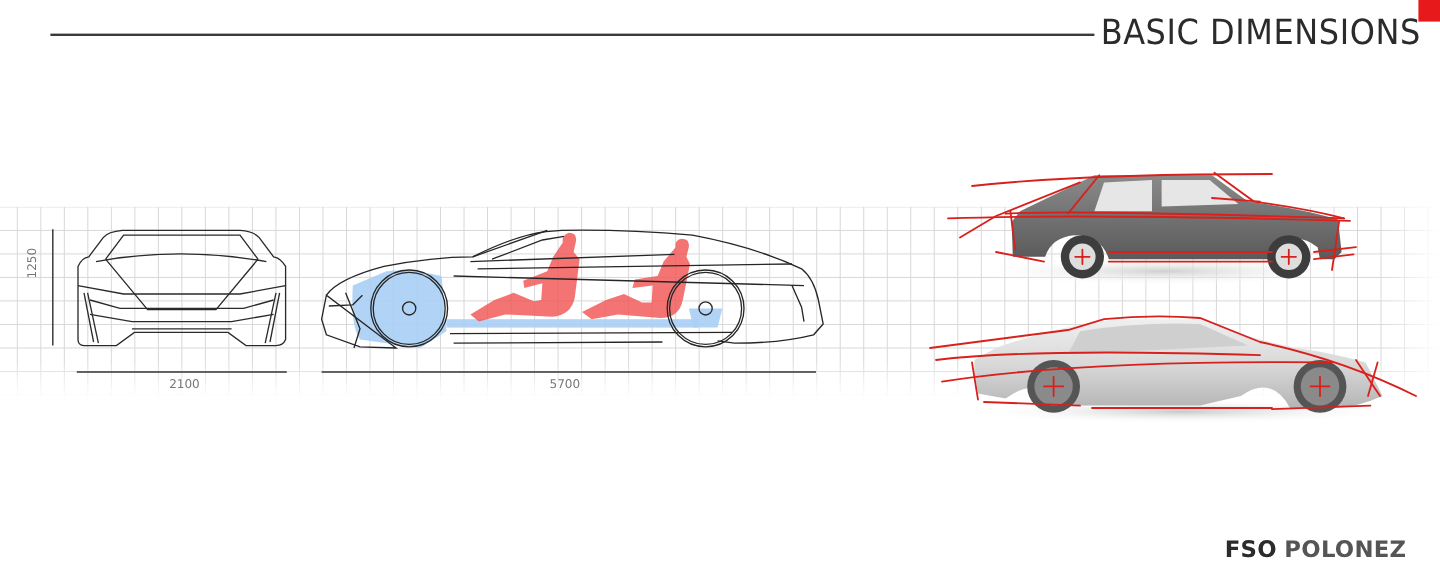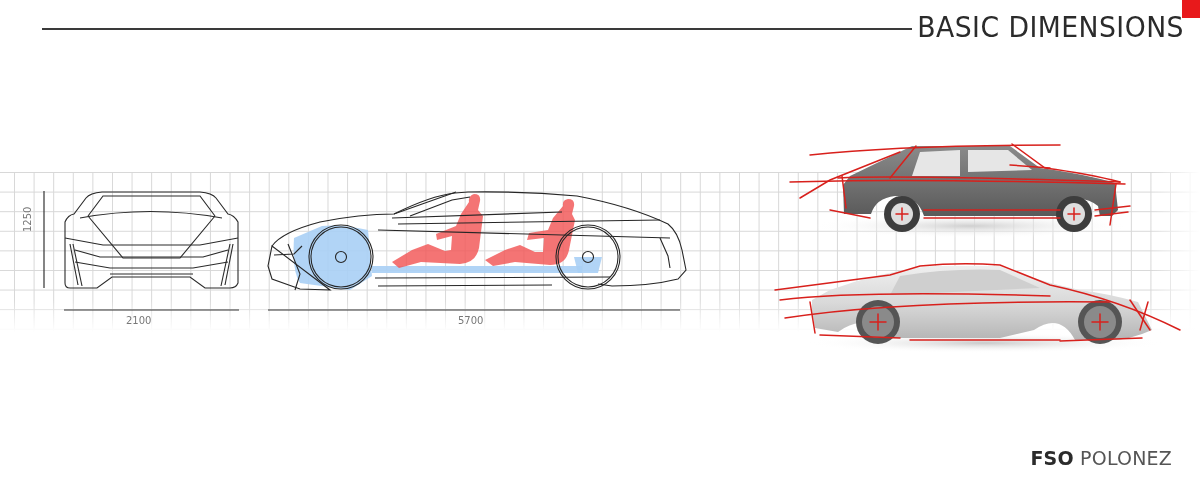--- a/index.html
+++ b/index.html
@@ -20,21 +20,21 @@
     -webkit-mask-image: linear-gradient(to bottom, #000 80%, transparent 100%), linear-gradient(to right, #000 93%, transparent 100%);
     mask-image: linear-gradient(to bottom, #000 80%, transparent 100%);
   }
   .grid-fade-right { position: absolute; left: 1150px; top: 170px; width: 50px; height: 170px; background: linear-gradient(to right, rgba(255,255,255,0), #fff); }
 
   .drawing { position: absolute; }
   .dim-label { position: absolute; font-size: 10px; color: #777; font-family: "DejaVu Sans", sans-serif; }
 
   .footer-brand { position: absolute; right: 28px; top: 447px; font-size: 19px; color: #333; font-family: "DejaVu Sans", sans-serif; letter-spacing: 0.2px; }
   .footer-brand .bold { font-weight: bold; color: #2b2b2b; margin-left: 41px; }
-  .footer-brand .light { color: #555; font-weight: normal; }
+  .footer-brand .light { color: #555; font-weight: bold; }
 </style>
 </head>
 <body>
 
 <div class="title-rule"></div>
 <div class="title">BASIC DIMENSIONS</div>
 <div class="accent-square"></div>
 
 <div class="grid"></div>
 <div class="grid-fade-right"></div>
@@ -54,21 +54,21 @@
     <path d="M70 244 L78 285"></path>
     <path d="M233 244 L225 285"></path>
     <path d="M73 244 L82 286"></path>
     <path d="M230 244 L221 286"></path>
     <path d="M110 274 L193 274"></path>
   </g>
 
   <line x1="64" y1="310" x2="239" y2="310" stroke="#333" stroke-width="1.2"></line>
 </svg>
 <div class="dim-label" style="left:22px;top:232px;transform:rotate(-90deg);transform-origin:left top;">1250</div>
-<div class="dim-label" style="left:126px;top:315px;">2100</div>
+<div class="dim-label" style="left:141px;top:315px;">2100</div>
 
 <svg class="drawing" style="left:260px;top:180px" width="440" height="140" viewBox="260 180 440 140">
 
   <g fill="#a9cff5" fill-opacity="0.9">
     <path d="M294 238 L322 226 Q340 224 368 230 L372 276 L350 290 L300 283 Q292 272 294 238 Z"></path>
     <rect x="372" y="266" width="210" height="7"></rect>
     <path d="M574 257 L602 257 L598 273 L578 273 Z"></path>
   </g>
 
   <g fill="#f25656" fill-opacity="0.82">

